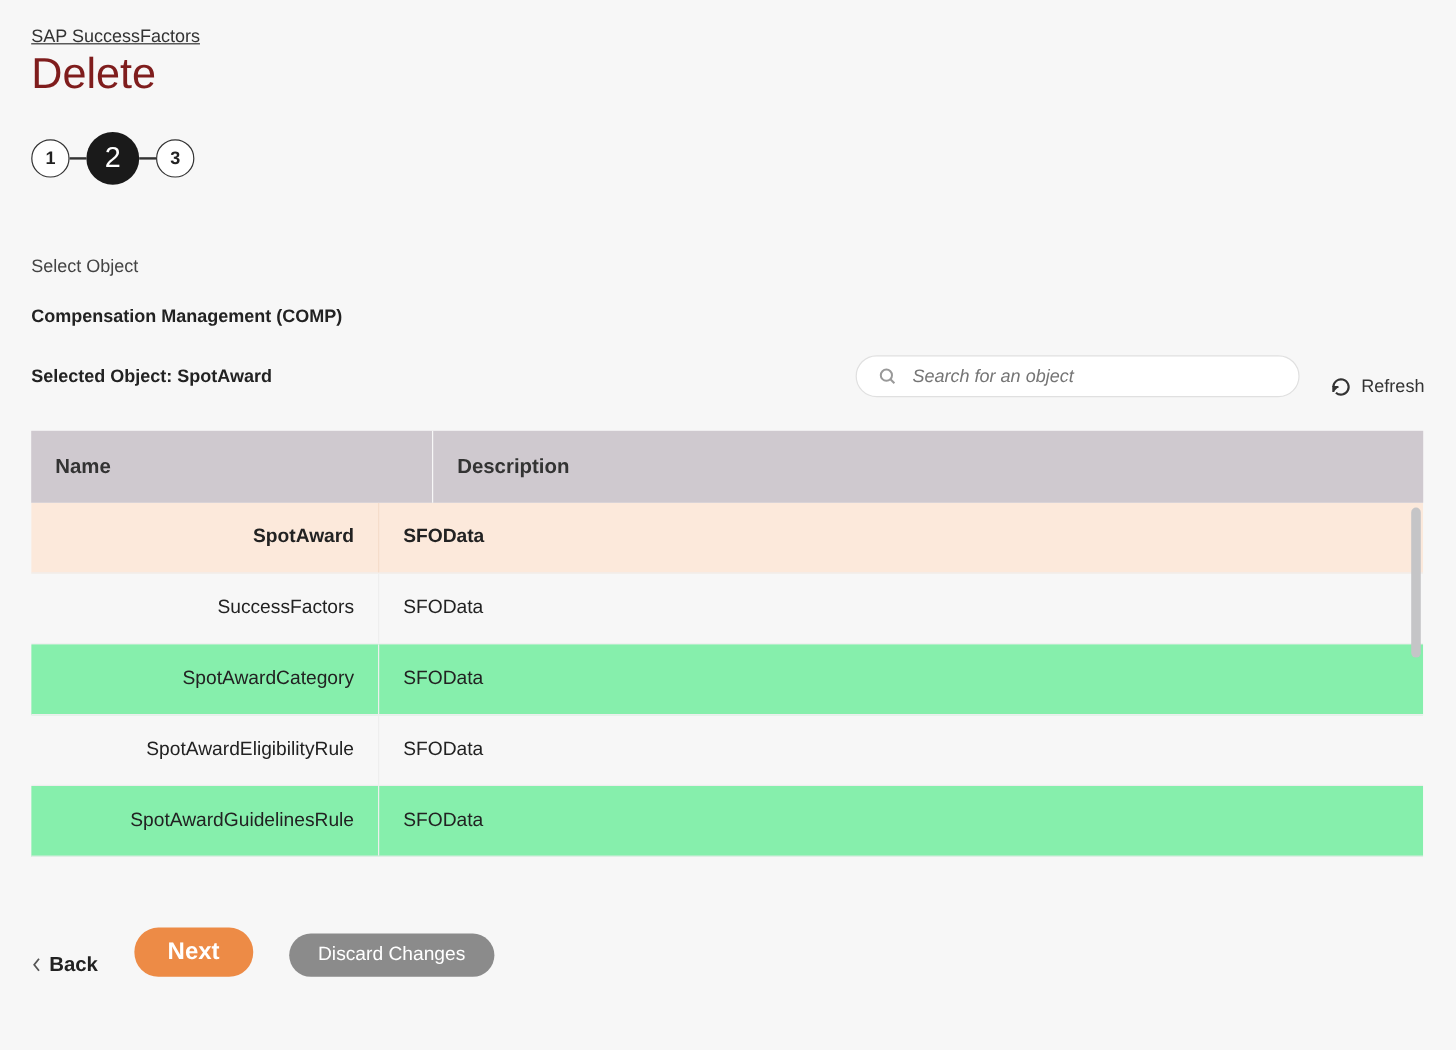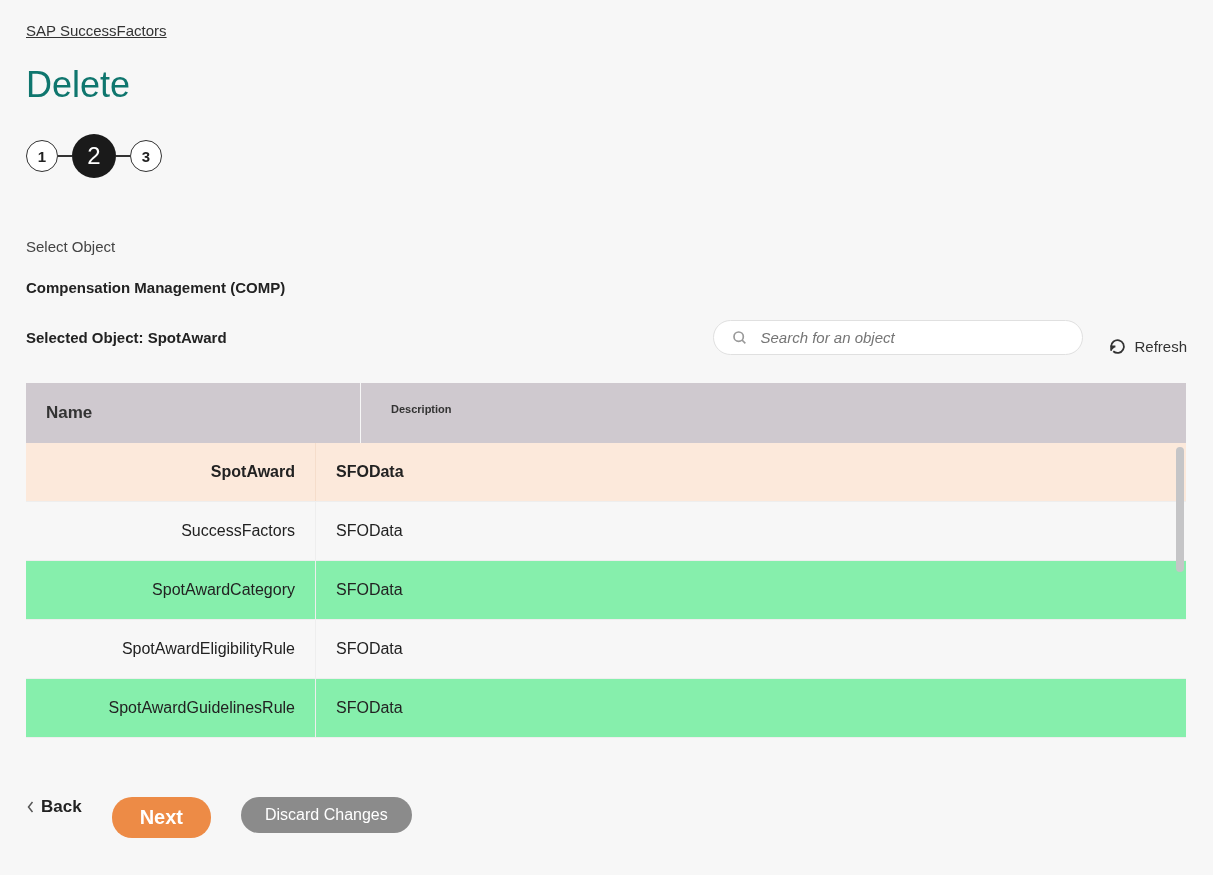--- a/index.html
+++ b/index.html
@@ -21,22 +21,21 @@
     .breadcrumb {
       color: #333;
       text-decoration: underline;
       font-size: 15px;
       cursor: pointer;
       display: inline-block;
     }
     .page-title {
       font-size: 36px;
       font-weight: 400;
-      color: #0f766e;
-      margin-top: 24px;
+      color: #7f1d1d;
       margin-bottom: 28px;
     }
     .stepper {
       display: flex;
       align-items: center;
       margin-bottom: 60px;
     }
     .step {
       width: 32px;
       height: 32px;
@@ -131,22 +130,22 @@
     }
     .col-name {
       width: 334px;
       padding: 20px 20px;
       font-size: 17px;
       font-weight: 600;
       color: #333;
     }
     .col-desc {
       flex: 1;
-      padding: 20px 30px;
-      font-size: 11px;
+      padding: 20px 20px;
+      font-size: 17px;
       font-weight: 600;
       color: #333;
       border-left: 1px solid #f7f7f7;
     }
     .table-body {
       height: 310px;
       overflow: hidden;
       position: relative;
     }
     .table-row {
@@ -190,21 +189,21 @@
       position: absolute;
       top: 0;
       right: 2px;
       width: 8px;
       height: 125px;
       background: #c5c5c7;
       border-radius: 4px;
     }
     .footer {
       display: flex;
-      align-items: flex-start;
+      align-items: flex-end;
       gap: 30px;
       margin-top: 44px;
     }
     .back-btn {
       display: flex;
       align-items: center;
       gap: 6px;
       font-size: 17px;
       font-weight: 600;
       color: #222;

